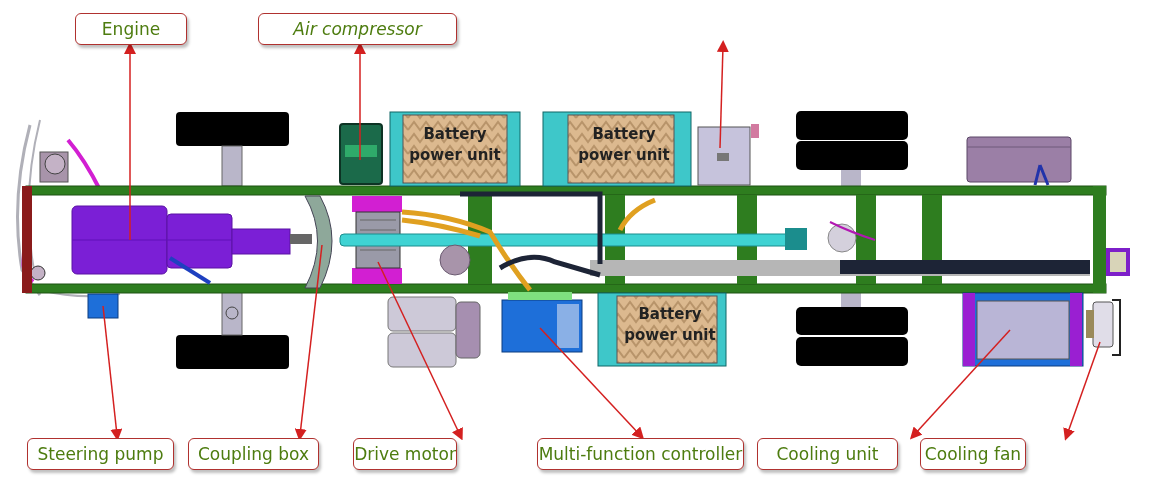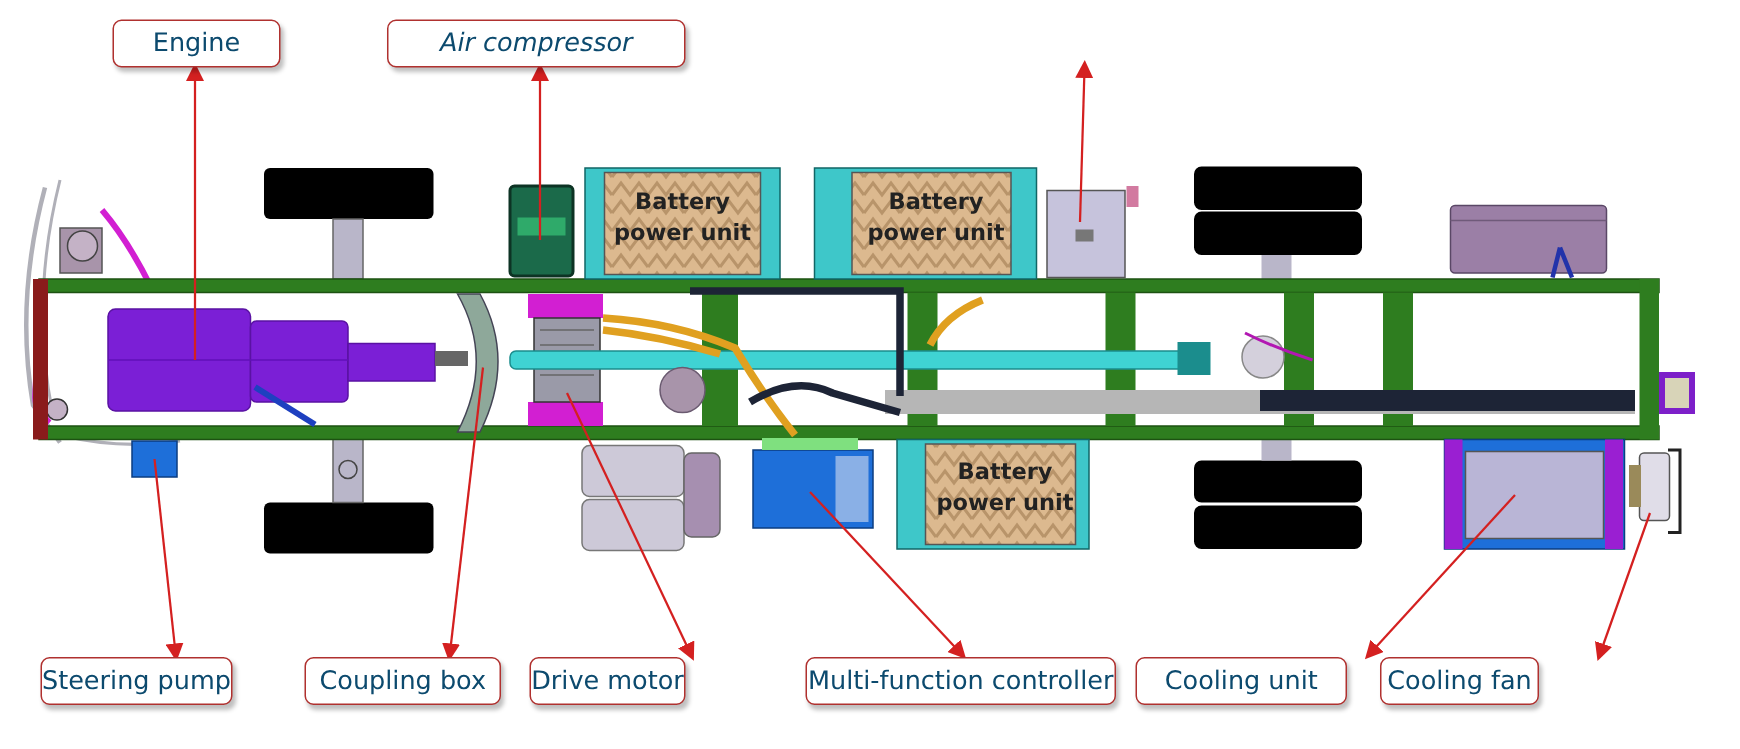--- a/index.html
+++ b/index.html
@@ -3,21 +3,21 @@
 <meta charset="utf-8">
 <style>
   html, body { margin:0; padding:0; background:#ffffff; }
   body { width:1160px; height:499px; position:relative; overflow:hidden; font-family:"DejaVu Sans", sans-serif; }
   #stage { position:absolute; left:0; top:0; width:1160px; height:499px; }
   .label-box {
     position:absolute; height:32px; box-sizing:border-box;
     border:1.5px solid #b0312f; border-radius:6px; background:#fff;
     box-shadow:2px 3px 3px rgba(0,0,0,0.25);
     display:flex; align-items:center; justify-content:center;
-    font-family:"DejaVu Sans", sans-serif; font-size:17px; color:#0c4a6e;
+    font-family:"DejaVu Sans", sans-serif; font-size:17px; color:#4d7c0f;
     white-space:nowrap;
   }
   .comp-text { font-family:"DejaVu Sans", sans-serif; font-size:15px; fill:#222; font-weight:bold; }
 </style>
 </head>
 <body>
 
 <div id="stage">
 <svg width="1160" height="499" viewBox="0 0 1160 499">
   <defs>
@@ -195,19 +195,19 @@
     <line x1="540" y1="328" x2="640" y2="435" marker-end="url(#arr)"></line>
     <line x1="1010" y1="330" x2="914" y2="435" marker-end="url(#arr)"></line>
     <line x1="1100" y1="342" x2="1067" y2="435" marker-end="url(#arr)"></line>
   </g>
 </svg>
 
 
 <div class="label-box" style="left:75px; top:13px; width:112px;">Engine</div>
 <div class="label-box" style="left:258px; top:13px; width:199px;font-style:italic;">Air compressor</div>
 
-<div class="label-box" style="left:27px; top:438px; width:128px;">Steering pump</div>
-<div class="label-box" style="left:203px; top:438px; width:131px;">Coupling box</div>
+<div class="label-box" style="left:27px; top:438px; width:147px;">Steering pump</div>
+<div class="label-box" style="left:188px; top:438px; width:131px;">Coupling box</div>
 <div class="label-box" style="left:353px; top:438px; width:104px;">Drive motor</div>
 <div class="label-box" style="left:757px; top:438px; width:141px;">Cooling unit</div>
 <div class="label-box" style="left:537px; top:438px; width:207px;">Multi-function controller</div>
 <div class="label-box" style="left:920px; top:438px; width:106px;">Cooling fan</div>
 </div>
 
 </body></html>

